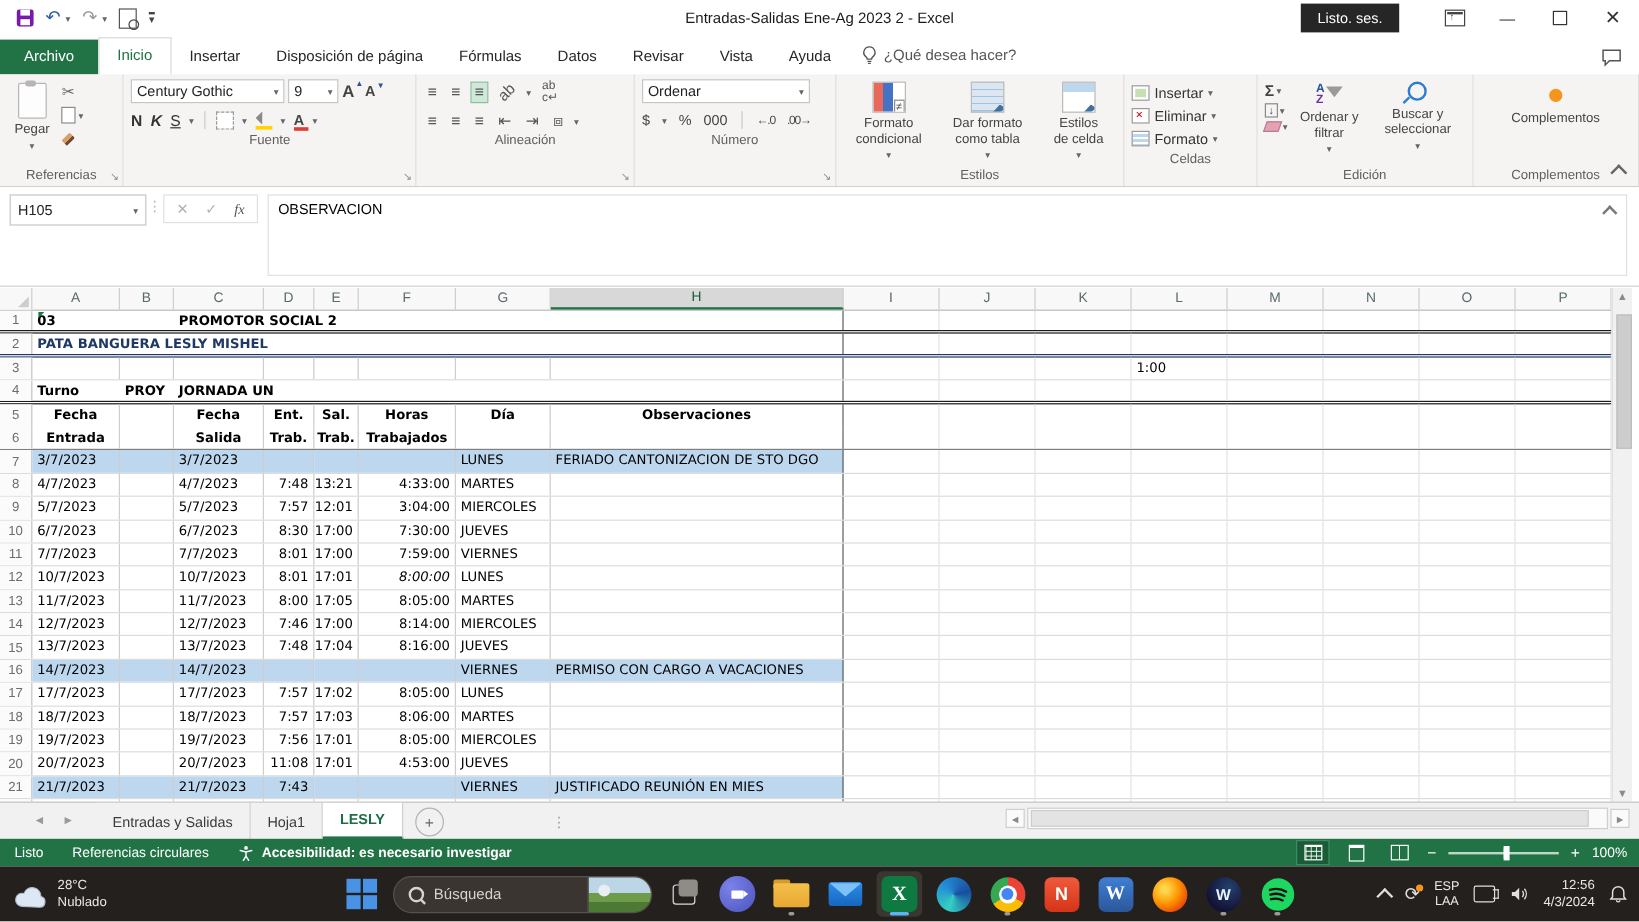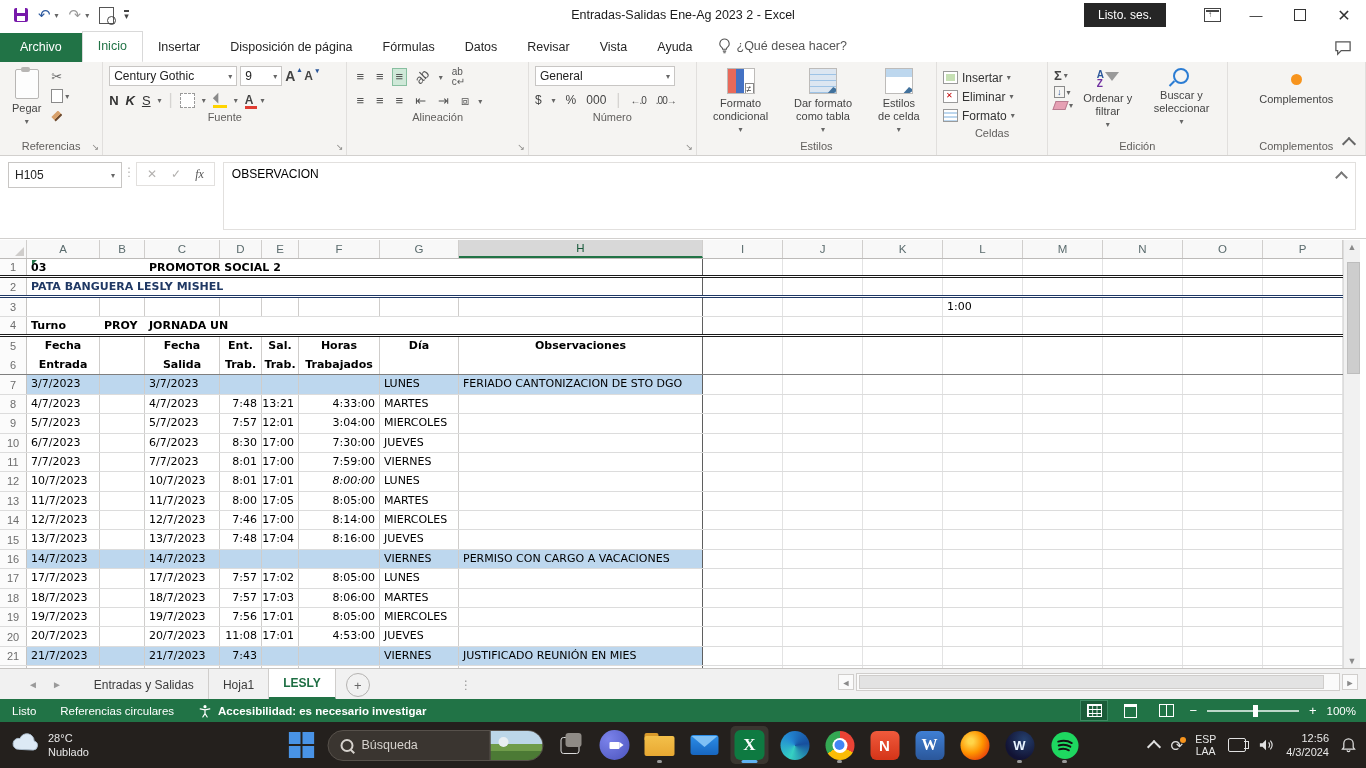--- a/index.html
+++ b/index.html
@@ -154,21 +154,21 @@
      linear-gradient(90deg,#fff 0 1px,transparent 1px) 0 0/4.3px 100%;
      border:1px solid #fff}
   .vpage{width:11px;height:12px;border:1px solid #fff;background:linear-gradient(#fff 0 2px,transparent 2px)}
   .vbreak{width:13px;height:11px;border:1px solid #fff;background:linear-gradient(90deg,transparent 0 6px,#fff 6px 7px,transparent 7px)}
   .zoomtrack{width:92px;height:2px;background:#bcd8c9;position:relative}
   .zoomtrack:before{content:"";position:absolute;left:50%;top:-3px;width:1px;height:8px;background:#bcd8c9}
   .zoomthumb{position:absolute;left:46px;top:-5px;width:5px;height:12px;background:#fff}
   .zchar{font-size:13px}
   
   .taskbar{position:absolute;top:722px;left:0;width:1366px;height:46px;background:#24201d;display:flex;align-items:center}
-  .weather{position:absolute;left:10px;display:flex;align-items:flex-start;gap:8px;color:#e8e8e8}
+  .weather{position:absolute;left:10px;display:flex;align-items:flex-end;gap:8px;color:#e8e8e8}
   .wtxt{font-size:11px;line-height:14px}
   .centericons{position:absolute;left:50%;transform:translateX(-50%);display:flex;align-items:center;gap:7px}
   .tic{width:38px;height:38px;display:flex;align-items:center;justify-content:center;position:relative;border-radius:5px}
   .tic.activeapp{background:#3a3630}
   .rundot{position:absolute;bottom:1px;left:50%;transform:translateX(-50%);width:5px;height:3px;border-radius:2px;background:#9a9a9a}
   .activebar{position:absolute;bottom:1px;left:50%;transform:translateX(-50%);width:16px;height:3px;border-radius:2px;background:#5fb2f2}
   .start{width:26px;height:26px;background:
      conic-gradient(from 0deg,#4993e6 0 100%);
      -webkit-mask:linear-gradient(#000 0 0) 0 0/12px 12px no-repeat,linear-gradient(#000 0 0) 14px 0/12px 12px no-repeat,linear-gradient(#000 0 0) 0 14px/12px 12px no-repeat,linear-gradient(#000 0 0) 14px 14px/12px 12px no-repeat;
      mask:linear-gradient(#000 0 0) 0 0/12px 12px no-repeat,linear-gradient(#000 0 0) 14px 0/12px 12px no-repeat,linear-gradient(#000 0 0) 0 14px/12px 12px no-repeat,linear-gradient(#000 0 0) 14px 14px/12px 12px no-repeat}
@@ -337,21 +337,21 @@
           <span class="dd">▾</span>
       </div>
     </div>
     <div class="rg-label">Alineación</div>
     <span class="dlg">↘</span>
   </div>
 
   <div class="rgroup" style="width:158px">
     <div style="display:flex;flex-direction:column;align-items:flex-start">
       <div class="combo numfmt">
-          <span>General</span>
+          <span>Ordenar</span>
           <span class="dd">▾</span>
         </div>
       <div class="fgrow2" style="gap:10px">
         <span class="sym">$</span>
           <span class="dd">▾</span>
         <span class="sym">%</span>
         <span class="sym">000</span>
         <span style="color:#d6d4d2">|</span>
         <span class="decic">←.0</span>
         <span class="decic">.00→</span>

